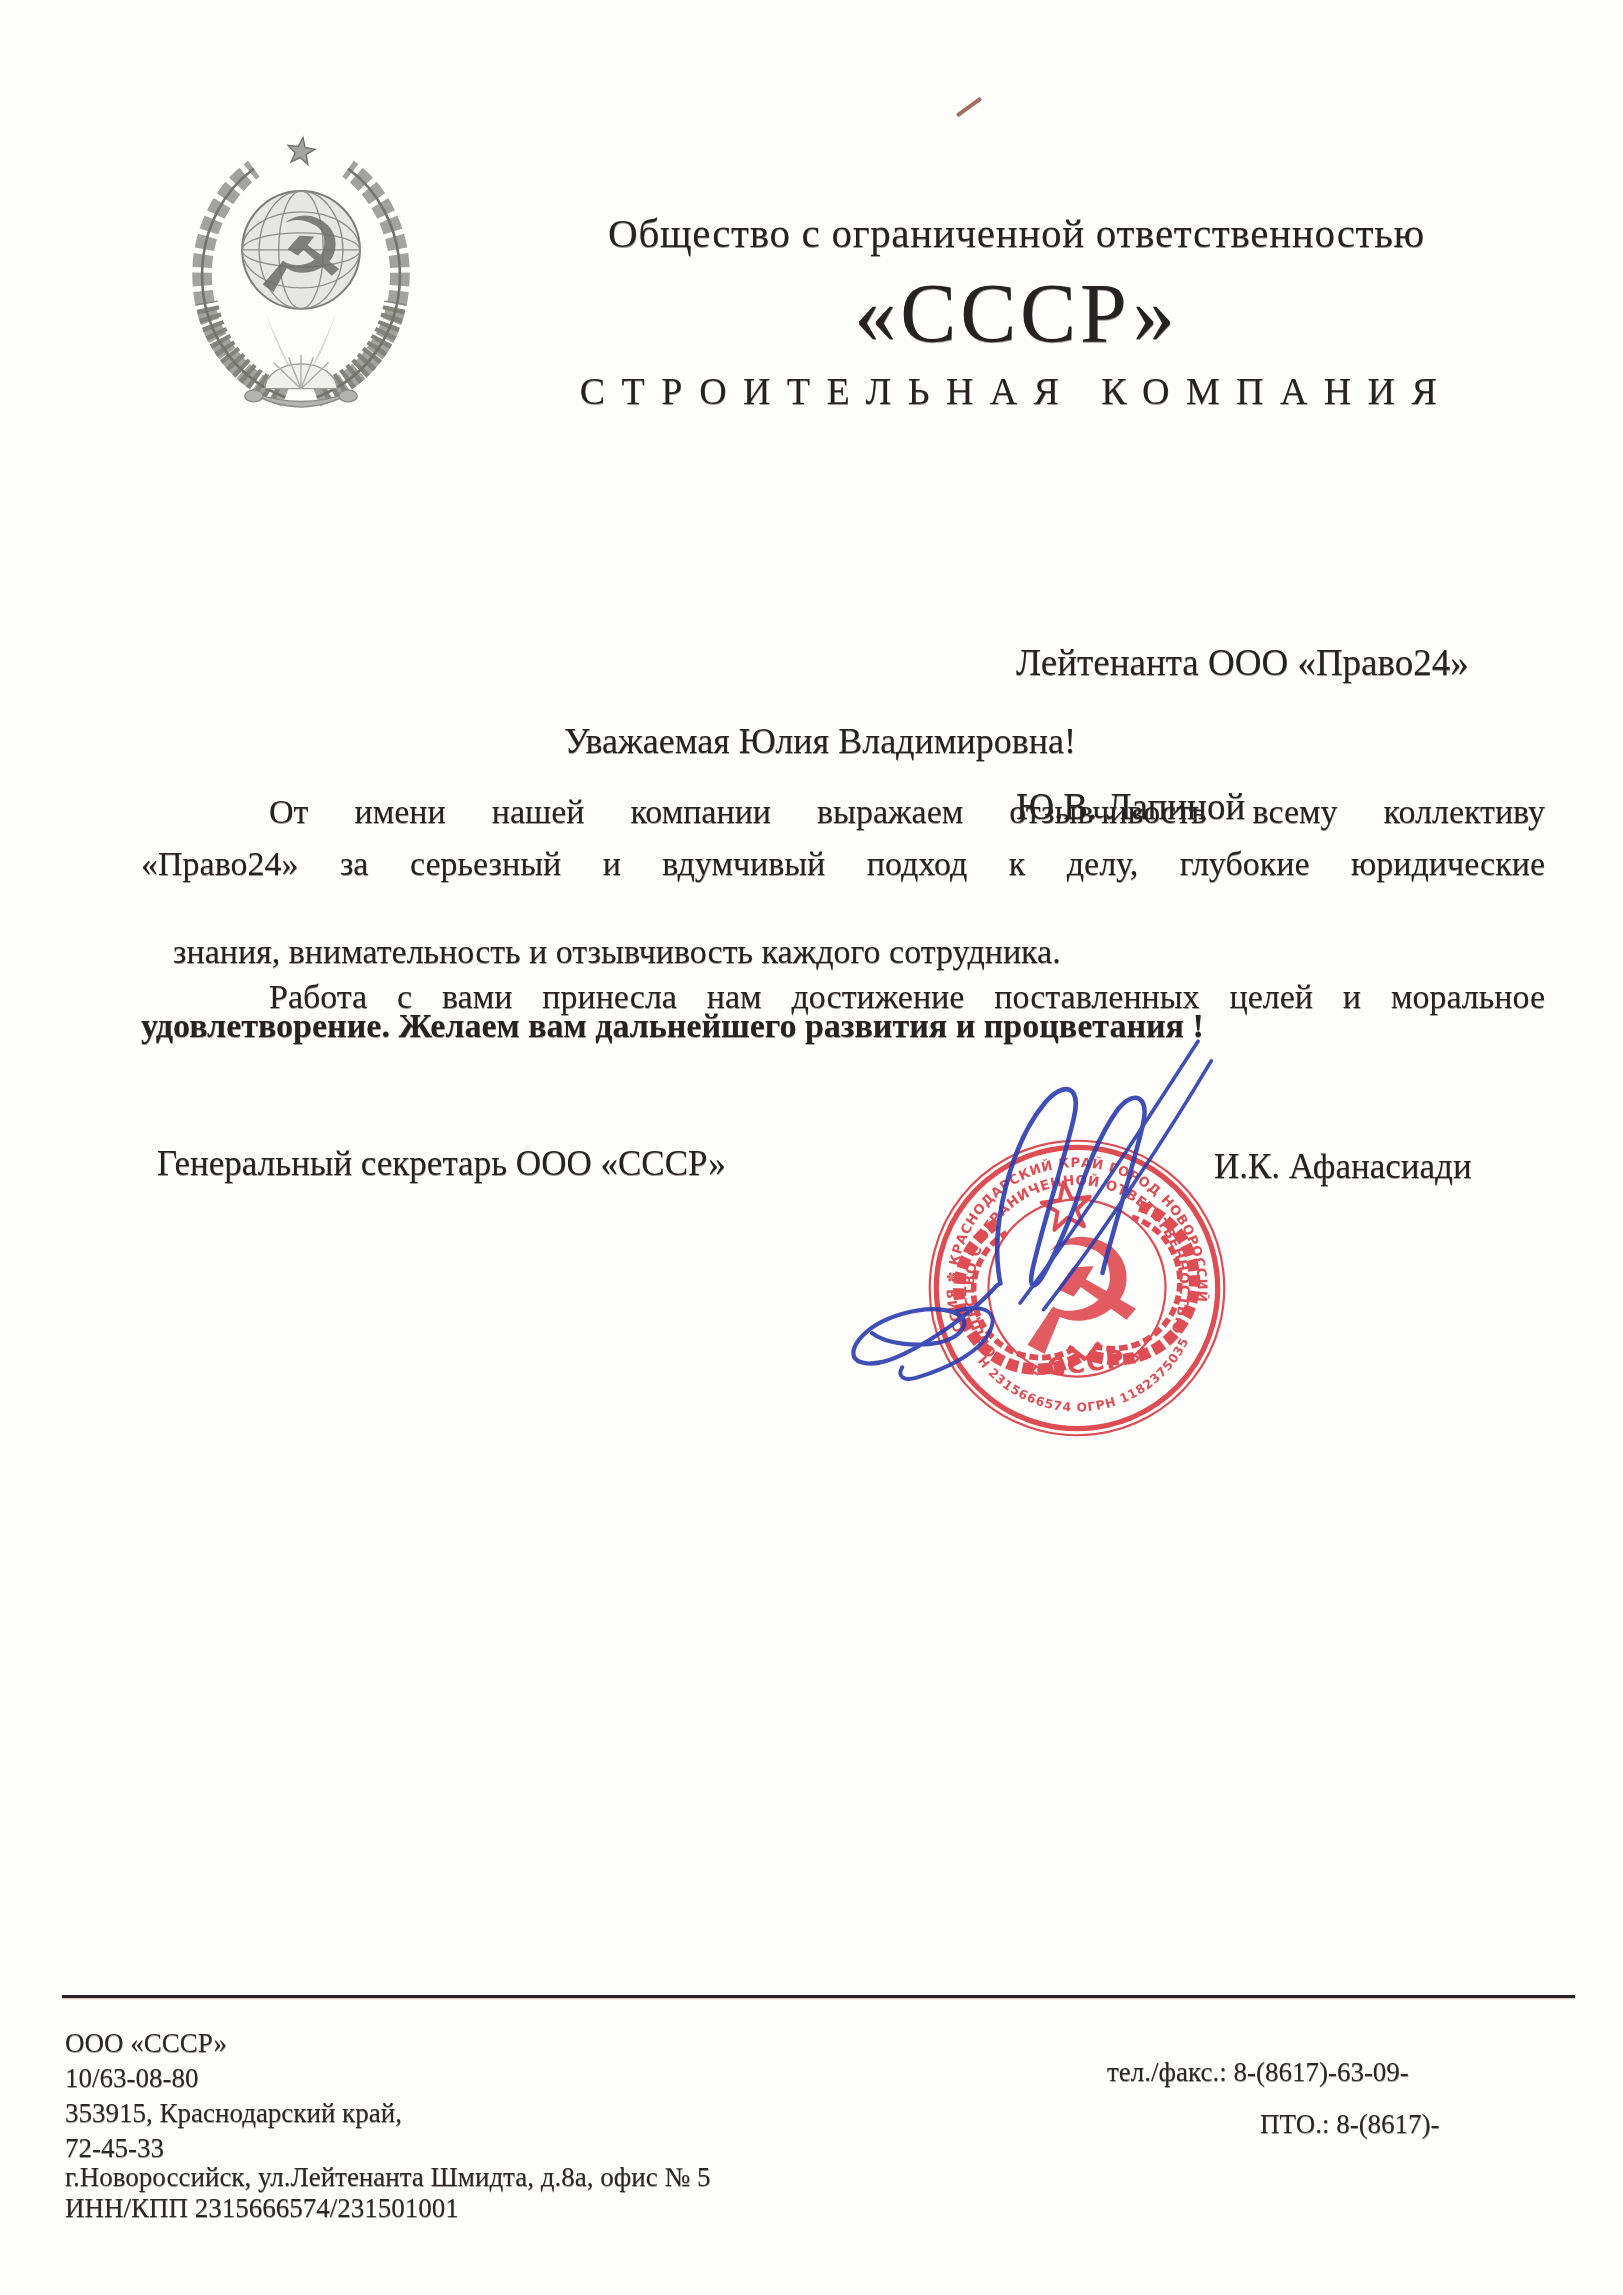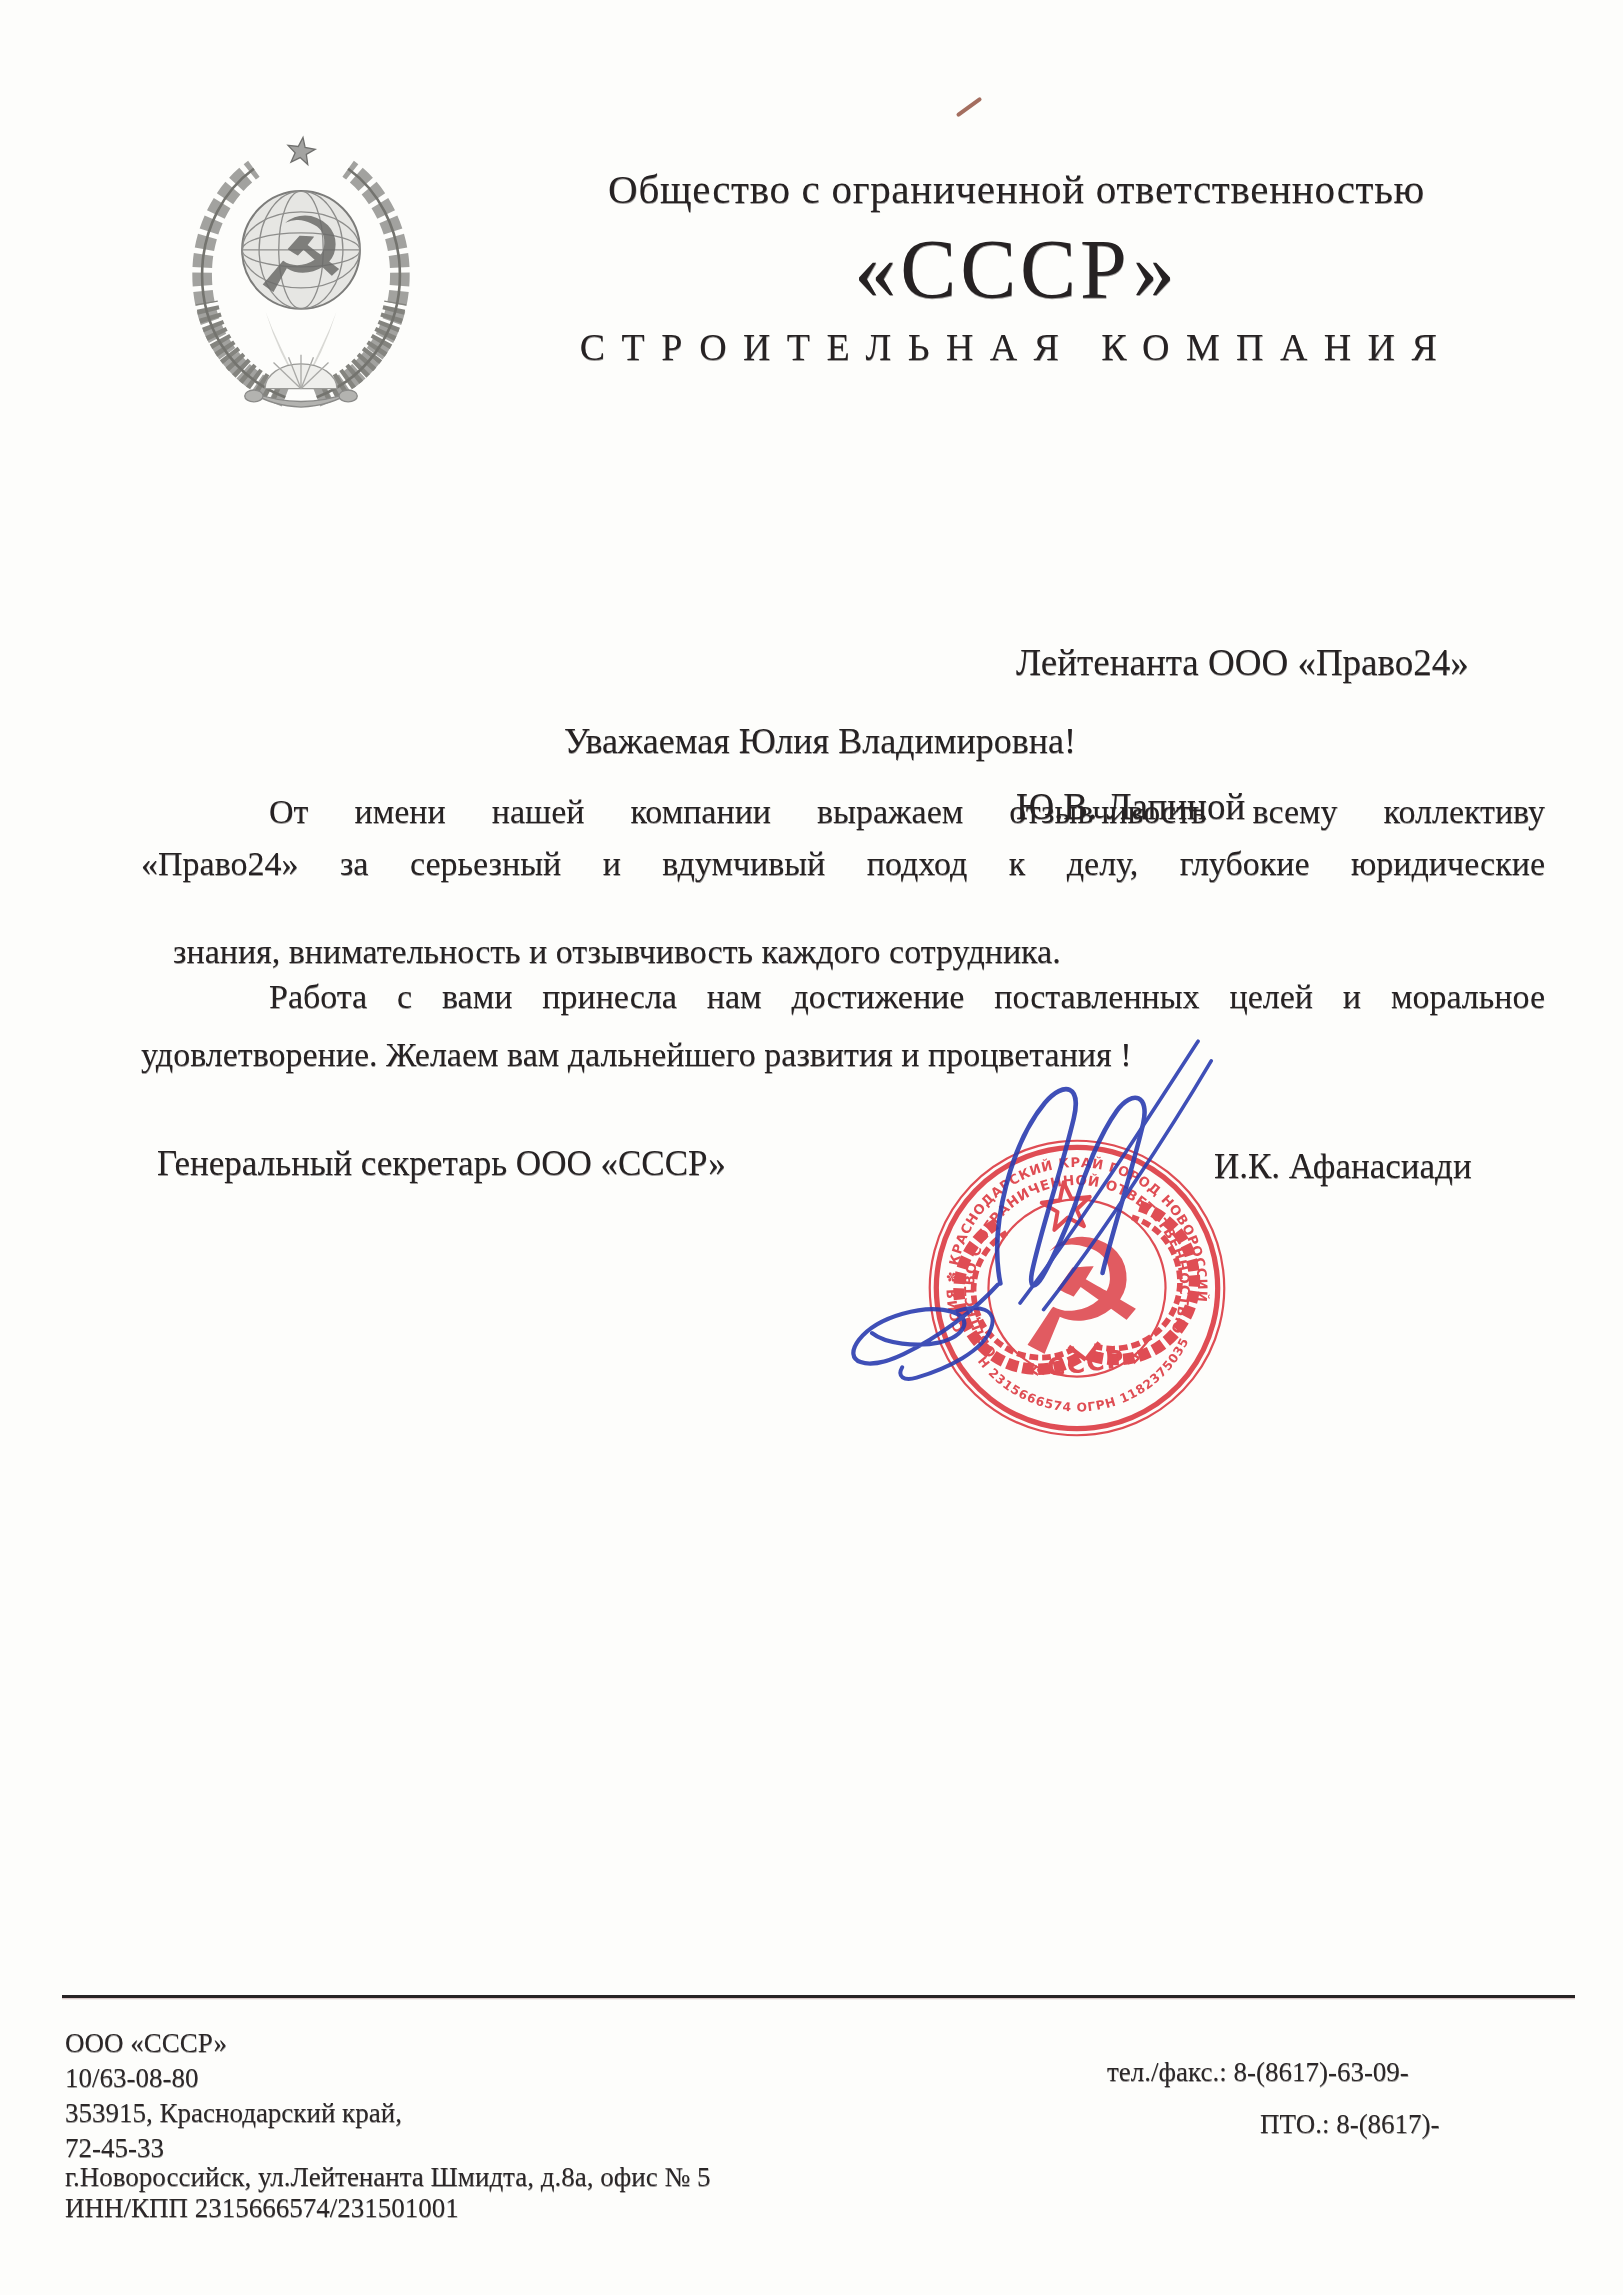--- a/index.html
+++ b/index.html
@@ -8,21 +8,21 @@
     width:1623px;height:2295px;
     background:#fdfdfb;
     overflow:hidden;
     font-family:"Liberation Serif", serif;
     color:#262223;
   }
   .abs{position:absolute;white-space:pre;}
   .soft{text-shadow:0.3px 0.5px 0.6px rgba(45,40,40,.45);}
   
   .emblem-svg{position:absolute;left:174px;top:132px;width:254px;height:283px;}
-  .head-center{position:absolute;left:511px;width:1011px;text-align:center;}
+  .head-center{position:absolute;left:511px;width:1011px;text-align:center;margin-top:44px;}
   .org-type{top:165px;font-size:41px;letter-spacing:0.7px;}
   .org-name{top:221px;font-size:84px;letter-spacing:3.9px;}
   .org-subtitle{top:325px;font-size:38px;letter-spacing:16.4px;}
   
   .addressee{left:1016px;top:543px;font-size:37px;line-height:48px;}
   .salutation{left:564px;top:720px;font-size:36px;text-align:right;}
   .bodyline{
     position:absolute;left:141px;width:1404px;box-sizing:border-box;
     font-size:34px;line-height:46px;white-space:normal;
   }
@@ -112,21 +112,21 @@
     <div>Ю.В. Лапиной</div>
   </div>
 
   <div class="abs salutation soft">Уважаемая Юлия Владимировна!</div>
 
   <div class="bodyline jline indent soft" style="top:789px;">От имени нашей компании выражаем отзывчивость всему коллективу</div>
   <div class="bodyline jline soft" style="top:841px;">«Право24» за серьезный и вдумчивый подход к делу, глубокие юридические</div>
   <div class="bodyline soft" style="top:929px;margin-left:32px;">знания, внимательность и отзывчивость каждого сотрудника.</div>
 
   <div class="bodyline jline indent soft" style="top:950px;margin-top:24px;">Работа с вами принесла нам достижение поставленных целей и моральное</div>
-  <div class="bodyline soft" style="top:1032px;">удовлетворение. Желаем вам дальнейшего развития и процветания !</div>
+  <div class="bodyline soft" style="top:1003px;font-weight:bold;">удовлетворение. Желаем вам дальнейшего развития и процветания !</div>
 
   <div class="abs sig-title soft">Генеральный секретарь ООО «СССР»</div>
   <div class="abs sig-name soft">И.К. Афанасиади</div>
 
   <svg class="stamp-svg" viewBox="0 0 680 680">
     <defs>
       <path id="arcTop" d="M 73.4 411.4 A 276 276 0 1 1 606.6 411.4" fill="none"></path>
       <path id="arcInner" d="M 147.5 474.8 A 235 235 0 1 1 532.5 474.8" fill="none"></path>
       <path id="arcBottom" d="M 95.8 481 A 282 282 0 0 0 584.2 481" fill="none"></path>
     </defs>

